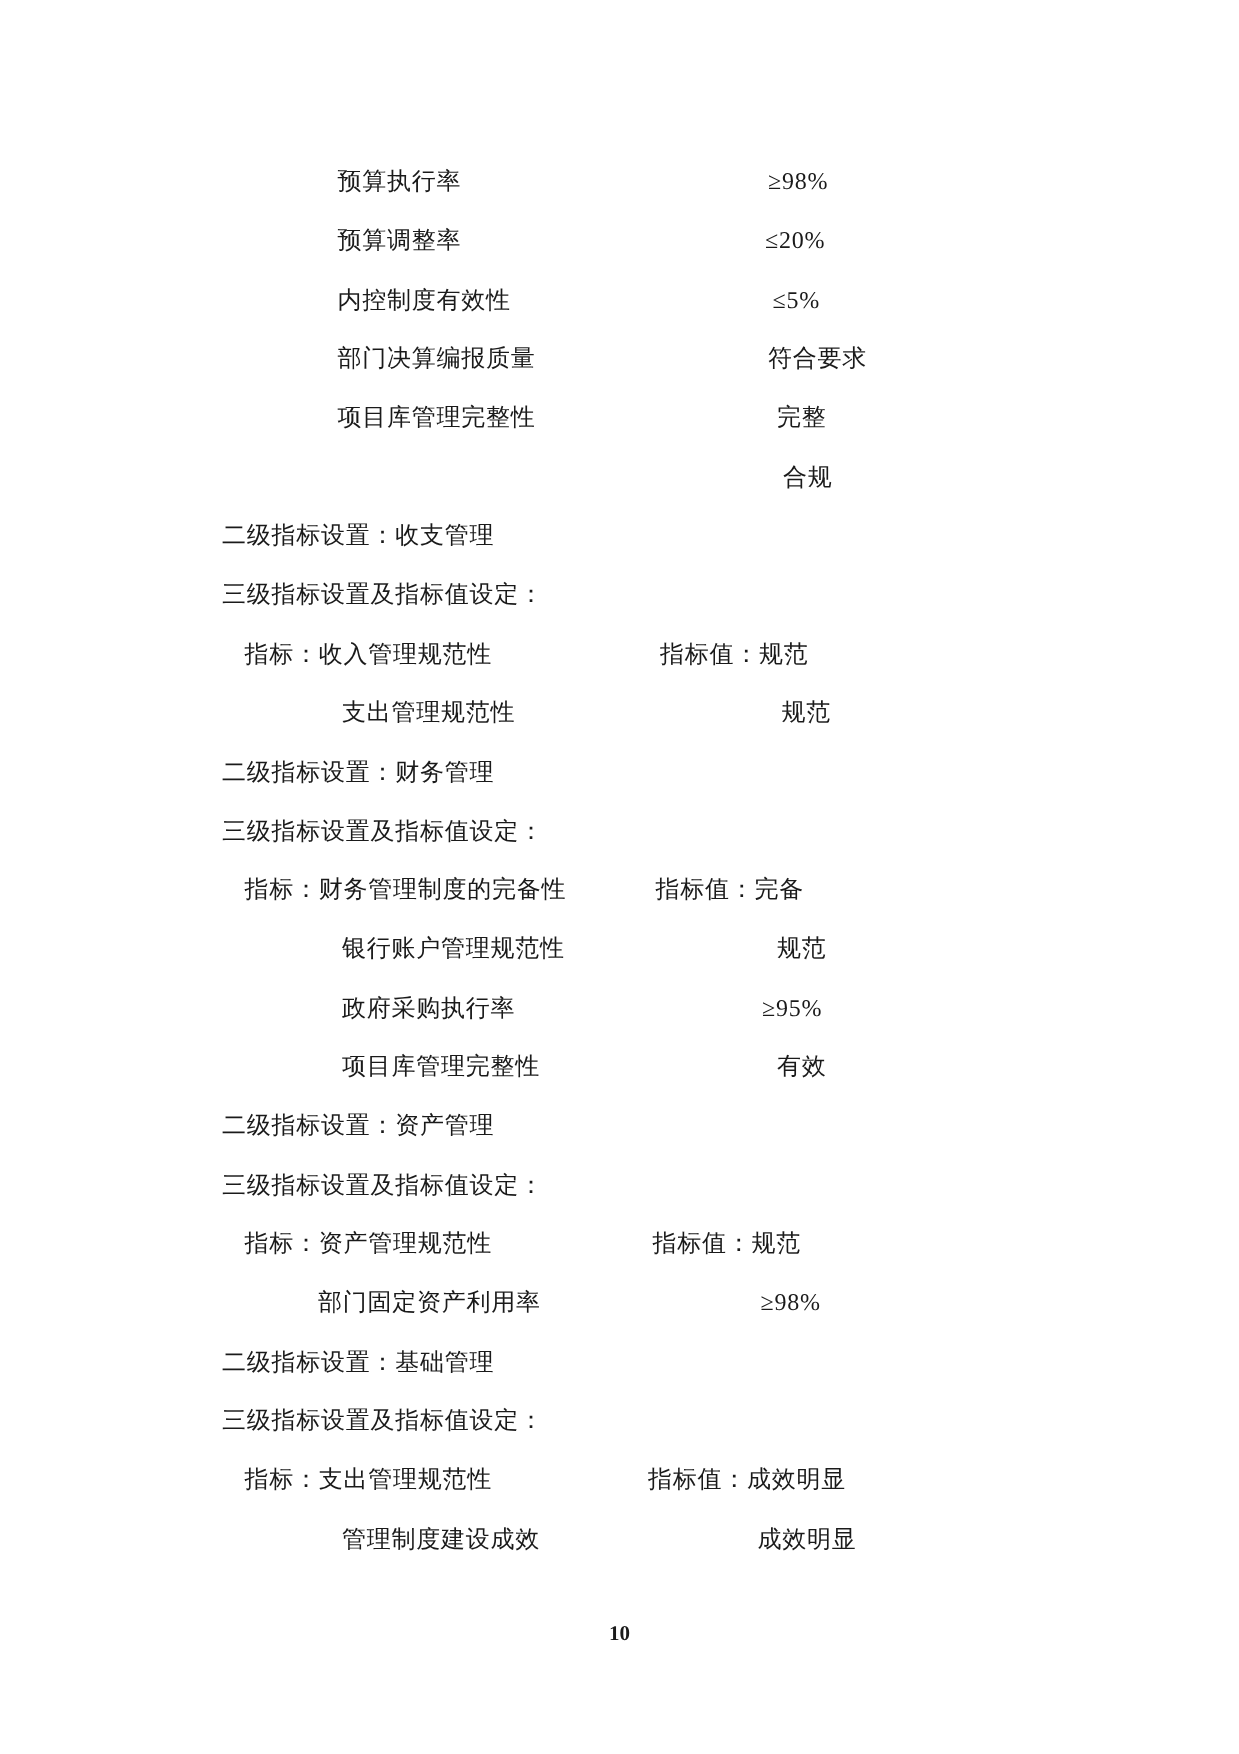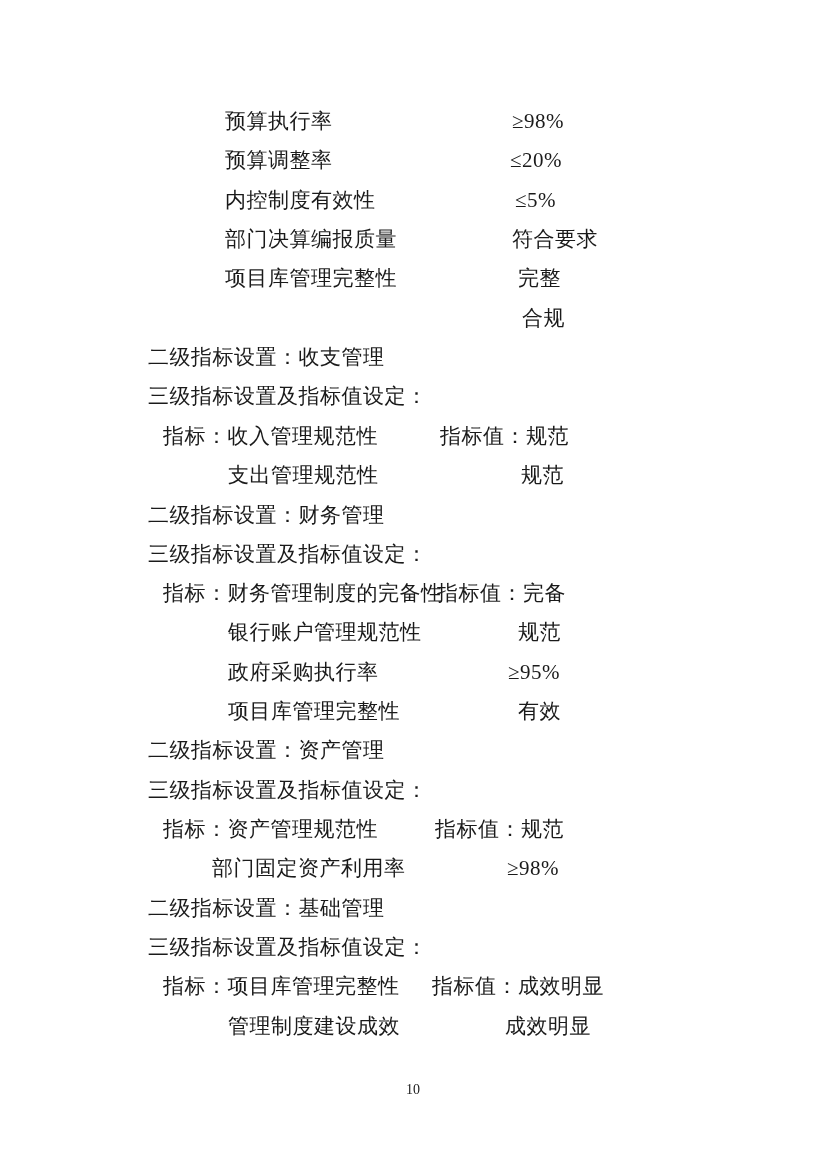--- a/index.html
+++ b/index.html
@@ -13,31 +13,32 @@
     height: 1169px;
     background: #ffffff;
     margin: 0 auto;
     overflow: hidden;
     font-family: "Liberation Serif", "DejaVu Serif", serif;
     color: #1a1a1a;
   }
   .seg {
     position: absolute;
     white-space: nowrap;
-    font-size: 21px;
+    font-size: 16px;
     line-height: 25px;
     letter-spacing: 0.5px;
   }
   .pagenum {
     position: absolute;
     left: 0;
     right: 0;
     text-align: center;
     font-size: 14px;
     letter-spacing: 0;
+    font-weight: bold;
   }
 </style>
 </head>
 <body>
 
 <div class="page">
 
   <span class="seg" style="top:109px;  left:225px">预算执行率</span>
   <span class="seg" style="top:109px;  left:512px">≥98%</span>
 
@@ -88,21 +89,21 @@
   <span class="seg" style="top:817px;  left:163px">指标：资产管理规范性</span>
   <span class="seg" style="top:817px;  left:435px">指标值：规范</span>
 
   <span class="seg" style="top:856px;  left:212px">部门固定资产利用率</span>
   <span class="seg" style="top:856px;  left:507px">≥98%</span>
 
   <span class="seg" style="top:896px;  left:148px">二级指标设置：基础管理</span>
 
   <span class="seg" style="top:935px;  left:148px">三级指标设置及指标值设定：</span>
 
-  <span class="seg" style="top:974px;  left:163px">指标：项目库管理完整性</span>
+  <span class="seg" style="top:974px;  left:163px">指标：支出管理规范性</span>
   <span class="seg" style="top:1014px; left:228px">管理制度建设成效</span>
 
   <span class="seg" style="top:974px;  left:432px">指标值：成效明显</span>
   <span class="seg" style="top:1014px; left:505px">成效明显</span>
 
   <span class="pagenum" style="top:1082px">10</span>
 
 </div>
 
 </body></html>

